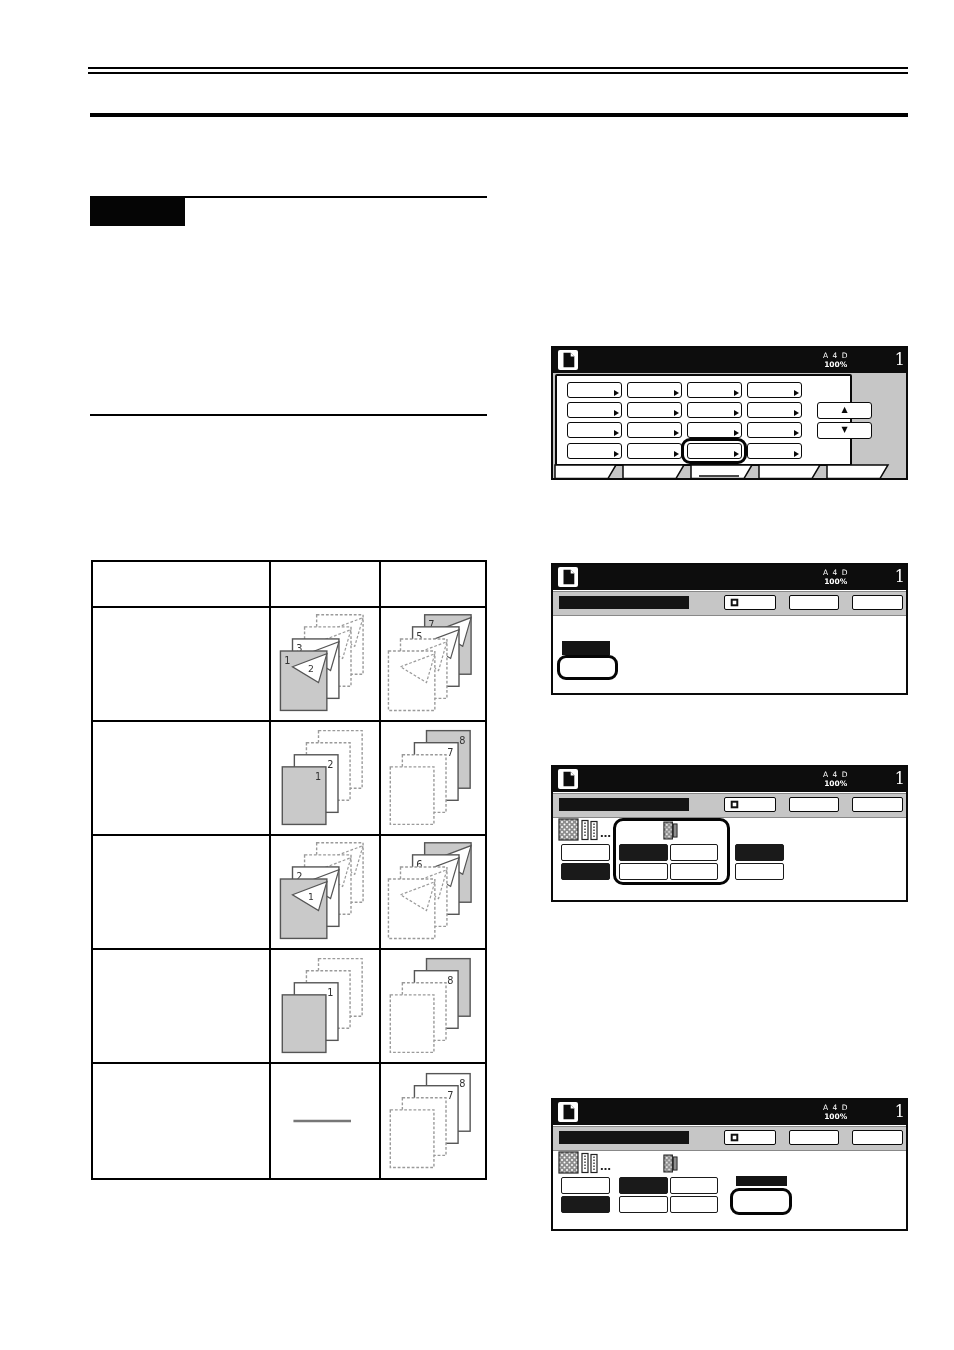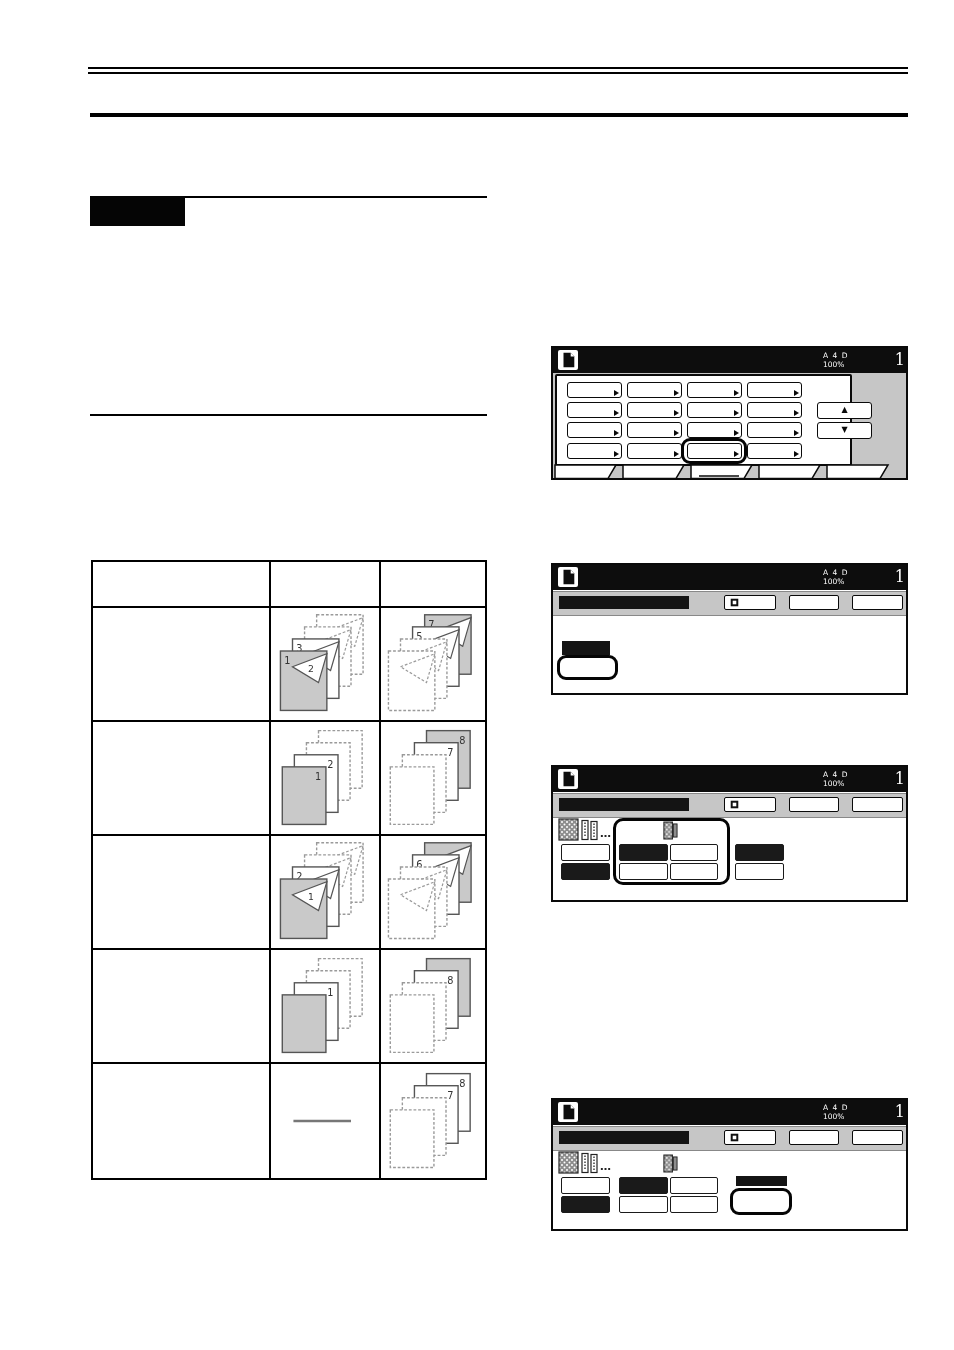--- a/index.html
+++ b/index.html
@@ -16,22 +16,22 @@
          display:flex;align-items:center;justify-content:center;overflow:hidden;background:#fff;}
   .tcell.lastcol{border-right:none;}
   .tcell.lastrow{border-bottom:none;}
   .tcell.desc{justify-content:flex-start;padding-left:8px;font-size:11px;color:#222;}
   
   .lcd{position:absolute;left:551px;width:357px;border:2px solid #0a0a0a;box-sizing:border-box;
        background:#fff;overflow:hidden;}
   .lcd .tbar{position:absolute;left:0;top:0;right:0;height:25px;background:#0d0d0d;}
   .docbox{position:absolute;left:5px;top:2px;width:20px;height:20px;background:#fff;border-radius:2px;
           display:flex;align-items:center;justify-content:center;}
-  .stat{position:absolute;left:270px;top:3px;color:#fff;font-size:7.5px;line-height:9px;letter-spacing:1px;white-space:nowrap;}
-  .stat .zl{letter-spacing:0;font-weight:normal;}
+  .stat{position:absolute;left:270px;top:3px;color:#fff;font-size:7.5px;line-height:9px;letter-spacing:1px;white-space:nowrap;text-align:center;}
+  .stat .zl{letter-spacing:0;font-weight:bold;}
   .cnt{position:absolute;left:330px;top:2px;width:22px;color:#fff;font-size:16px;text-align:right;
        font-family:"DejaVu Serif",serif;}
   .graybody{position:absolute;left:0;top:25px;right:0;bottom:0;background:#c6c6c6;}
   .whitebody{position:absolute;left:0;top:25px;right:0;bottom:0;background:#fff;}
   .gridpanel{position:absolute;left:2px;top:26px;width:297px;height:92px;background:#fff;
              border:2px solid #0a0a0a;border-radius:2px;box-sizing:border-box;}
   .gbtn{position:absolute;width:55px;height:16px;background:#fff;border:1.5px solid #0a0a0a;
         border-radius:3px;box-sizing:border-box;}
   .gbtn .arr{position:absolute;right:2px;bottom:1px;width:0;height:0;
              border-top:3.5px solid transparent;border-bottom:3.5px solid transparent;

